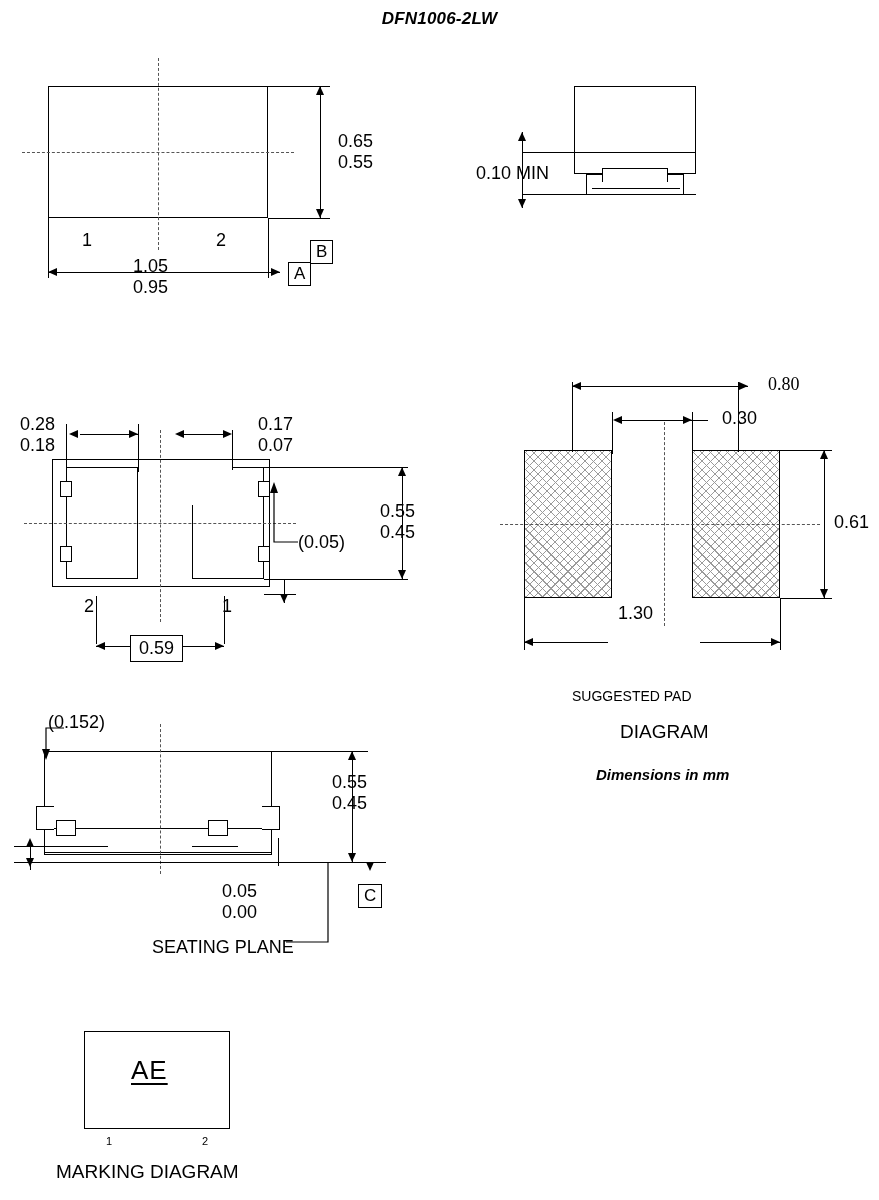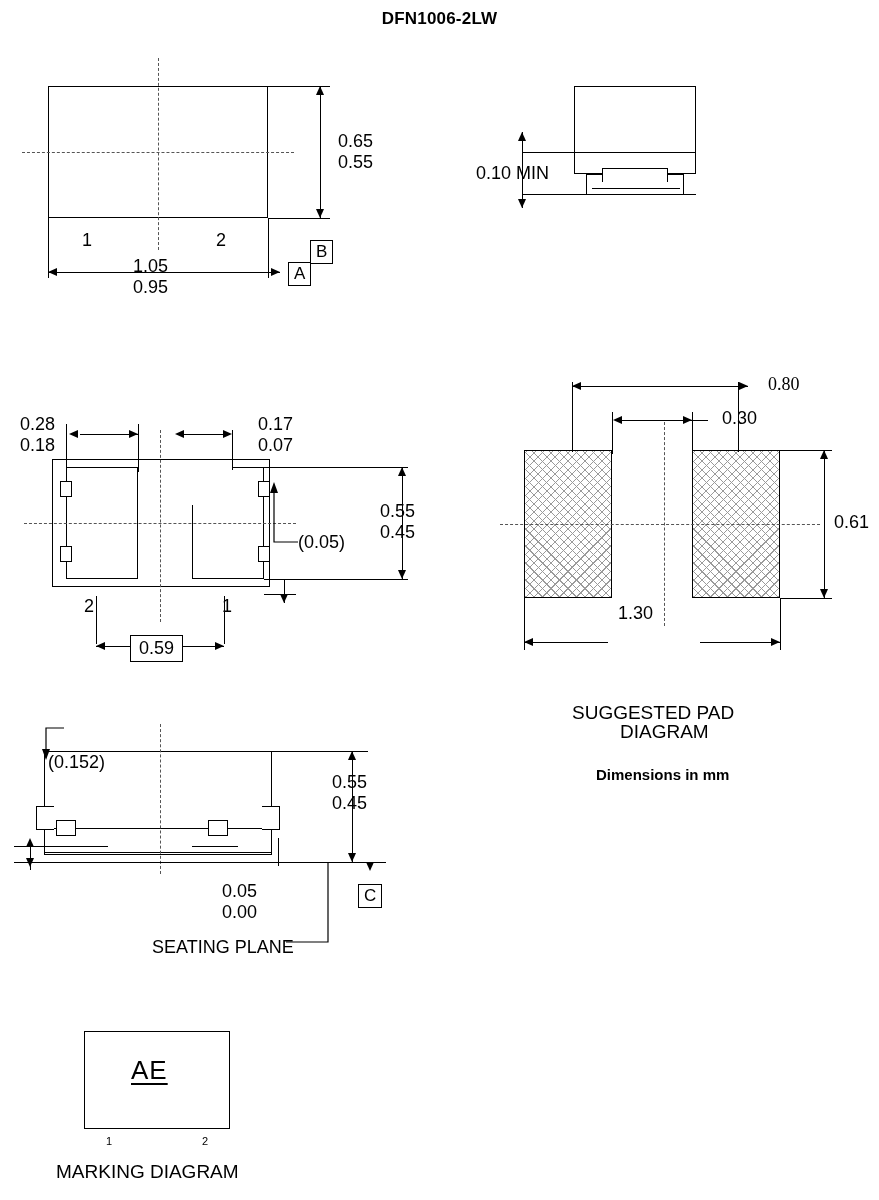--- a/index.html
+++ b/index.html
@@ -35,21 +35,21 @@
   }
 
   
   .lbl {
     font-size: 18px;
     line-height: 21px;
     white-space: pre;
     text-align: center;
   }
   .lbl.tiny { font-size: 11px; }
-  .lbl.bold { font-weight: bold; }
+  .lbl.bold { font-weight: bold; font-style: italic; }
 
   
   .datum {
     border: 1.6px solid #000;
     font-size: 17px;
     line-height: 19px;
     padding: 1px 5px 2px 5px;
     background: #fff;
     text-align: center;
   }
@@ -252,21 +252,21 @@
     <div class="abs solid" style="left:262px; top:806px; width:18px; height:24px; border-left:none;"></div>
     <div class="abs solid" style="left:208px; top:820px; width:20px; height:16px;"></div>
     <div class="abs line-h" style="left:44px; top:852px; width:228px;"></div>
     <div class="abs line-h" style="left:62px; top:846px; width:46px;"></div>
     <div class="abs line-h" style="left:192px; top:846px; width:46px;"></div>
 
     <div class="abs cl-v" style="left:160px; top:724px; height:150px;"></div>
 
     <div class="abs line-h" style="left:14px; top:862px; width:372px;"></div>
 
-    <div class="abs lbl" style="left:48px; top:712px;margin-top:40px;">(0.152)</div>
+    <div class="abs lbl" style="left:48px; top:712px;">(0.152)</div>
     <div class="abs" style="left:26px; top:722px; width:40px; height:38px;">
       <svg width="40" height="38" viewBox="0 0 40 38">
         <polyline points="38,6 20,6 20,34" fill="none" stroke="#000" stroke-width="1.2"></polyline>
         <polygon points="20,38 16,27 24,27" fill="#000"></polygon>
       </svg>
     </div>
 
     <div class="abs ext-h" style="left:272px; top:751px; width:96px;"></div>
     <div class="abs ext-v" style="left:352px; top:751px; height:111px;"></div>
     <div class="abs arr arr-u" style="left:347.5px; top:751px;"></div>
@@ -323,21 +323,21 @@
     <div class="abs lbl" style="left:834px; top:512px;">0.61</div>
 
     <div class="abs ext-v" style="left:524px; top:598px; height:52px;"></div>
     <div class="abs ext-v" style="left:780px; top:598px; height:52px;"></div>
     <div class="abs line-h" style="left:524px; top:642px; width:84px;"></div>
     <div class="abs line-h" style="left:700px; top:642px; width:80px;"></div>
     <div class="abs arr arr-l" style="left:524px; top:637.5px;"></div>
     <div class="abs arr arr-r" style="left:771px; top:637.5px;"></div>
     <div class="abs lbl" style="left:618px; top:603px;">1.30</div>
 
-    <div class="abs lbl" style="left:572px; top:702px; font-size:19px;">SUGGESTED PAD</div>
+    <div class="abs lbl" style="left:572px; top:686px; font-size:14px;">SUGGESTED PAD</div>
     <div class="abs lbl" style="left:620px; top:721px; font-size:19px;">DIAGRAM</div>
     <div class="abs lbl bold" style="left:596px; top:764px; font-size:15px;">Dimensions in mm</div>
   </div>
 
   <div class="abs">
     <div class="abs solid" style="left:84px; top:1031px; width:146px; height:98px;"></div>
     <div class="abs lbl underline-txt" style="left:131px; top:1060px; font-size:26px; letter-spacing:1px;">AE</div>
     <div class="abs lbl tiny" style="left:106px; top:1131px;">1</div>
     <div class="abs lbl tiny" style="left:202px; top:1131px;">2</div>
     <div class="abs lbl" style="left:56px; top:1161px; font-size:19px;">MARKING DIAGRAM</div>

